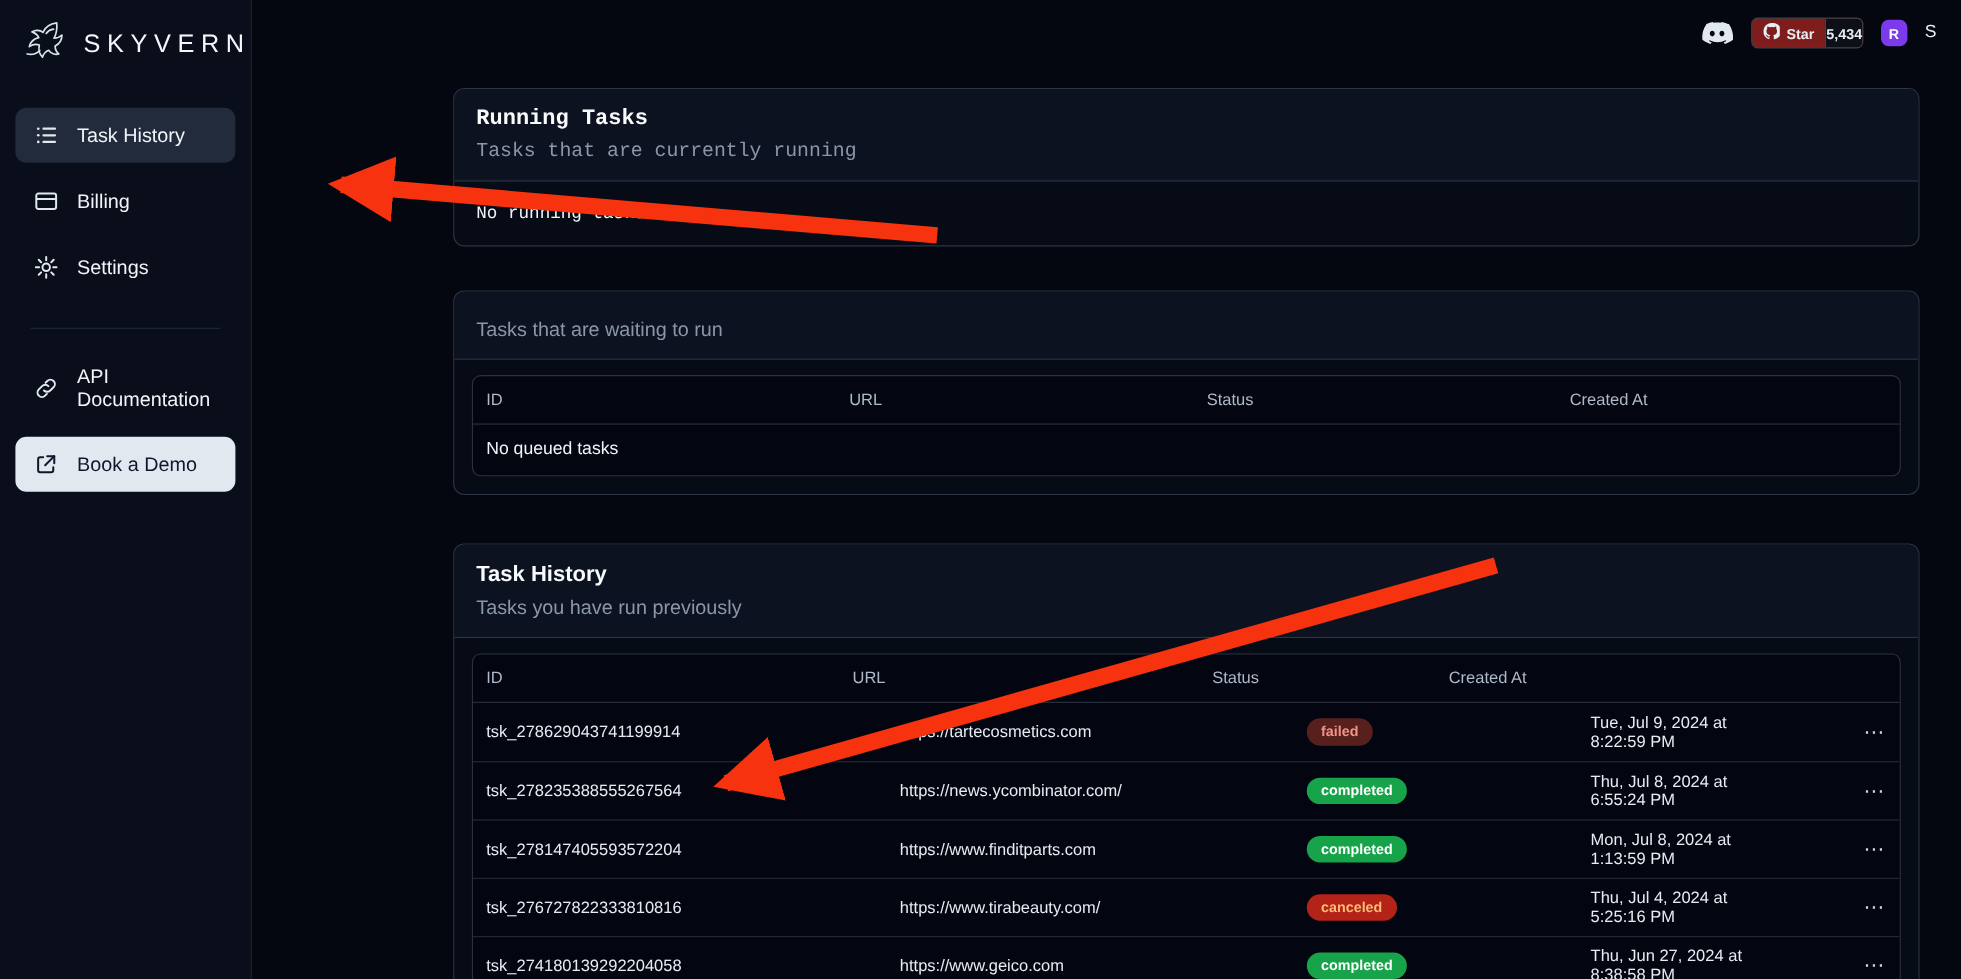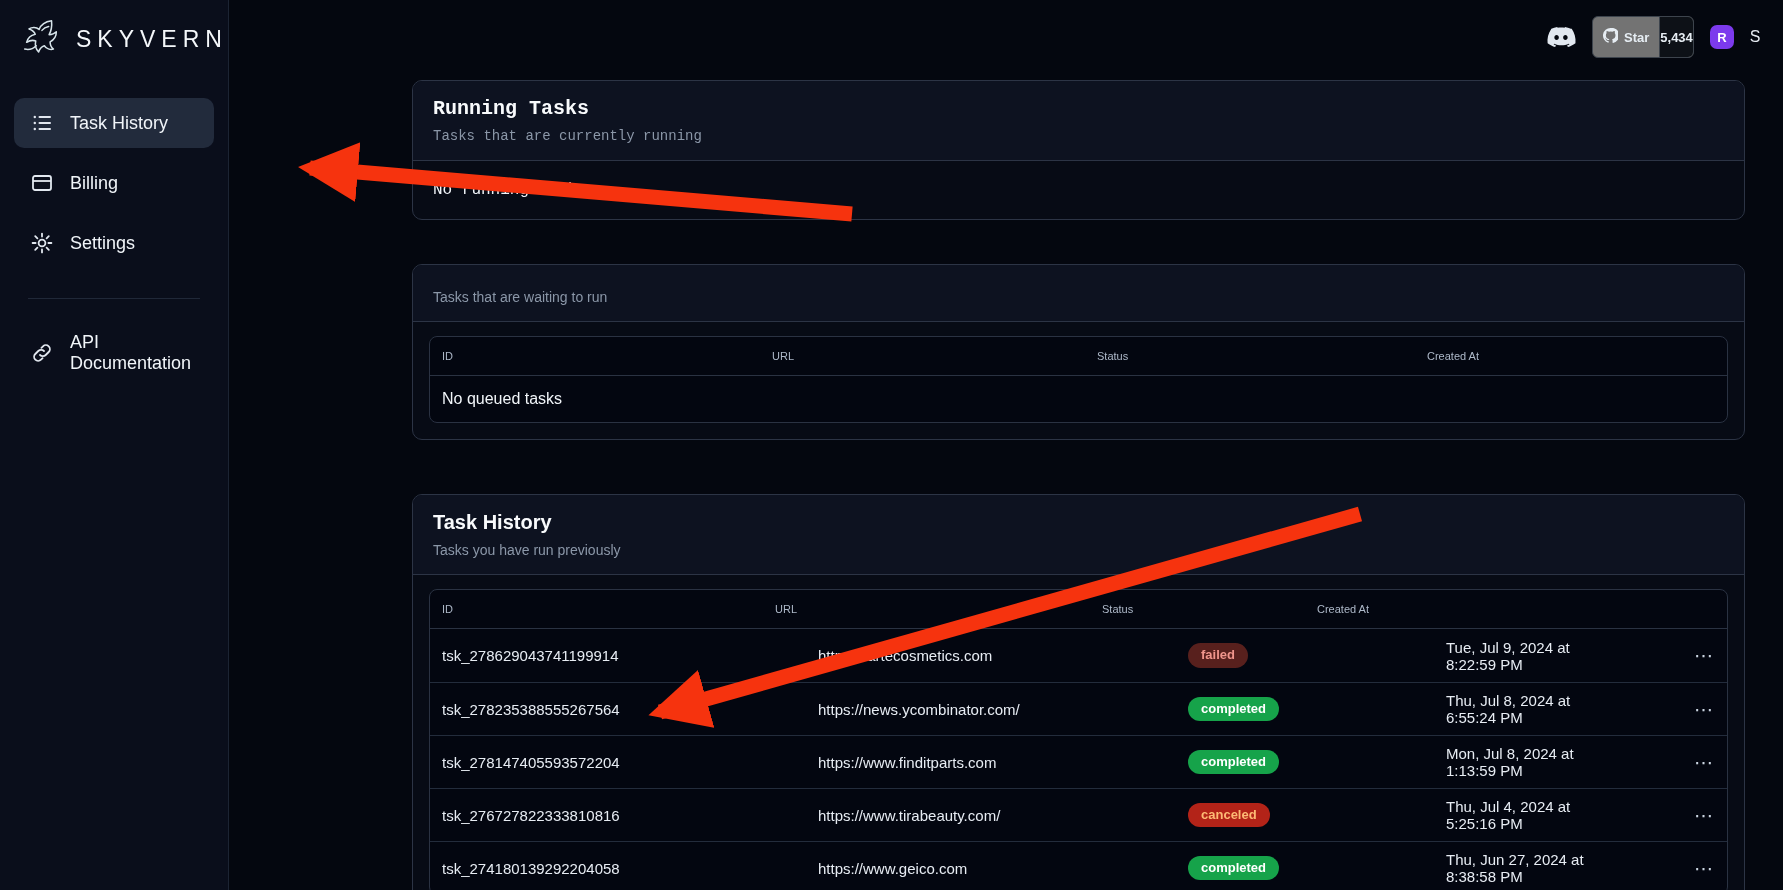--- a/index.html
+++ b/index.html
@@ -28,49 +28,49 @@
   .nav-item .icn { width:24px; height:24px; display:flex; align-items:center; justify-content:center; color:#e2e8f0; }
   .nav-item.active { background:#222b3c; }
   .nav-item.highlight { background:#e2e8f0; color:#0f172a; }
   .nav-item.highlight .icn { color:#0f172a; }
   .nav-divider { height:1px; background:#202838; margin:20px 14px 10px; }
 
   
   .topbar { position:absolute; left:1546px; top:16px; display:flex; align-items:center; gap:16px; }
   .discord-btn { width:30px; height:24px; display:flex; align-items:center; cursor:pointer; }
   .gh-pill {
-    display:flex; align-items:stretch; height:42px; border:1px solid #3d444d;
-    border-radius:6px; overflow:hidden; cursor:pointer; background:#737373;
+    display:flex; align-items:stretch; height:28px; border:1px solid #3d444d;
+    border-radius:6px; overflow:hidden; cursor:pointer; background:#7f1d1d;
     font-size:13px; font-weight:700; color:#e6edf3;
   }
   .gh-left { display:flex; align-items:center; gap:6px; padding:0 10px; }
   .gh-right { display:flex; align-items:center; padding:0 0; background:#0d1117; border-left:1px solid #3d444d; }
   .avatar {
     width:24px; height:24px; border-radius:7px; background:#7c3aed;
     display:flex; align-items:center; justify-content:center;
     font-size:13px; font-weight:700; color:#fff; cursor:pointer;
   }
   .cutoff-user { font-size:16px; color:#e7ecf3; white-space:nowrap; }
 
   
   .card {
     position:absolute; left:412px; width:1333px;
     background:#070b15; border:1px solid #2c3445; border-radius:10px;
     overflow:hidden;
   }
   .card-header { background:#0d1220; padding:16px 20px; border-bottom:1px solid #2c3445; }
   .card-title { font-size:20px; font-weight:700; color:#f8fafc; }
-  .card-sub { font-size:14px; color:#8b97a8; margin-top:8px; }
+  .card-sub { font-size:18px; color:#8b97a8; margin-top:8px; }
   .card-empty { padding:20px; font-size:16px; color:#f1f5f9; }
 
   .inner-table {
     margin:14px 16px 16px; border:1px solid #2a3242; border-radius:8px;
     overflow:hidden; background:#030610;
   }
-  .thead { display:grid; align-items:center; border-bottom:1px solid #2a3242; color:#aeb9c9; font-size:11px; }
+  .thead { display:grid; align-items:center; border-bottom:1px solid #2a3242; color:#aeb9c9; font-size:15px; }
   .thead > div { padding:13px 12px; }
   .trow { display:grid; align-items:center; min-height:53px; font-size:15px; color:#e7ecf3;gap:43px; }
   .trow + .trow { border-top:1px solid #232c3c; }
   .trow > div { padding:8px 12px; }
   .grid-q { grid-template-columns:330px 325px 330px 1fr; }
   .grid-h { grid-template-columns:333px 327px 215px 1fr 80px; }
   .empty-row { padding:14px 12px; font-size:16px; color:#f1f5f9; }
 
   .badge {
     display:inline-block; padding:4px 13px; border-radius:999px;
@@ -141,20 +141,30 @@
     <div class="nav-item">
       <span class="icn">
         <svg width="24" height="24" viewBox="0 0 24 24" fill="none" stroke="currentColor" stroke-width="1.8" stroke-linecap="round">
             <path d="M10 14a4 4 0 0 0 5.7 0l3-3a4 4 0 0 0-5.7-5.7l-1.6 1.6"></path>
             <path d="M14 10a4 4 0 0 0-5.7 0l-3 3a4 4 0 0 0 5.7 5.7l1.6-1.6"></path>
           </svg>
       </span>
       <span>API Documentation</span>
     </div>
 
+    <div class="nav-item highlight">
+      <span class="icn">
+        <svg width="22" height="22" viewBox="0 0 24 24" fill="none" stroke="currentColor" stroke-width="2" stroke-linecap="round" stroke-linejoin="round">
+            <path d="M9 5H6a2 2 0 0 0-2 2v11a2 2 0 0 0 2 2h11a2 2 0 0 0 2-2v-3"></path>
+            <path d="M13 4h7v7"></path>
+            <path d="M11 13L20 4"></path>
+          </svg>
+      </span>
+      <span>Book a Demo</span>
+    </div>
   </div>
 </div>
 
 <div class="topbar">
   <span class="discord-btn">
     <svg viewBox="0 0 28 20" width="30" height="22" fill="#e2e8f0">
         <path d="M23.2 2.3C21.5 1.4 19.6.9 17.7.6l-.3.7c-2.2-.3-4.4-.3-6.6 0L10.5.6C8.6.9 6.7 1.4 5 2.3 1.9 6.9 1 11.4 1.5 15.8c2.4 1.8 4.7 2.9 7 3.6l.9-1.5c-.8-.3-1.6-.7-2.3-1.2l.6-.5c4.4 2.1 9.2 2.1 13.6 0l.6.5c-.7.5-1.5.9-2.3 1.2l.9 1.5c2.3-.7 4.6-1.8 7-3.6.5-5.1-.9-9.6-3.5-13.5zM9.9 12.9c-1.2 0-2.1-1.1-2.1-2.4s.9-2.4 2.1-2.4 2.1 1.1 2.1 2.4-.9 2.4-2.1 2.4zm8.2 0c-1.2 0-2.1-1.1-2.1-2.4s.9-2.4 2.1-2.4 2.1 1.1 2.1 2.4-.9 2.4-2.1 2.4z"></path>
       </svg>
   </span>
 

